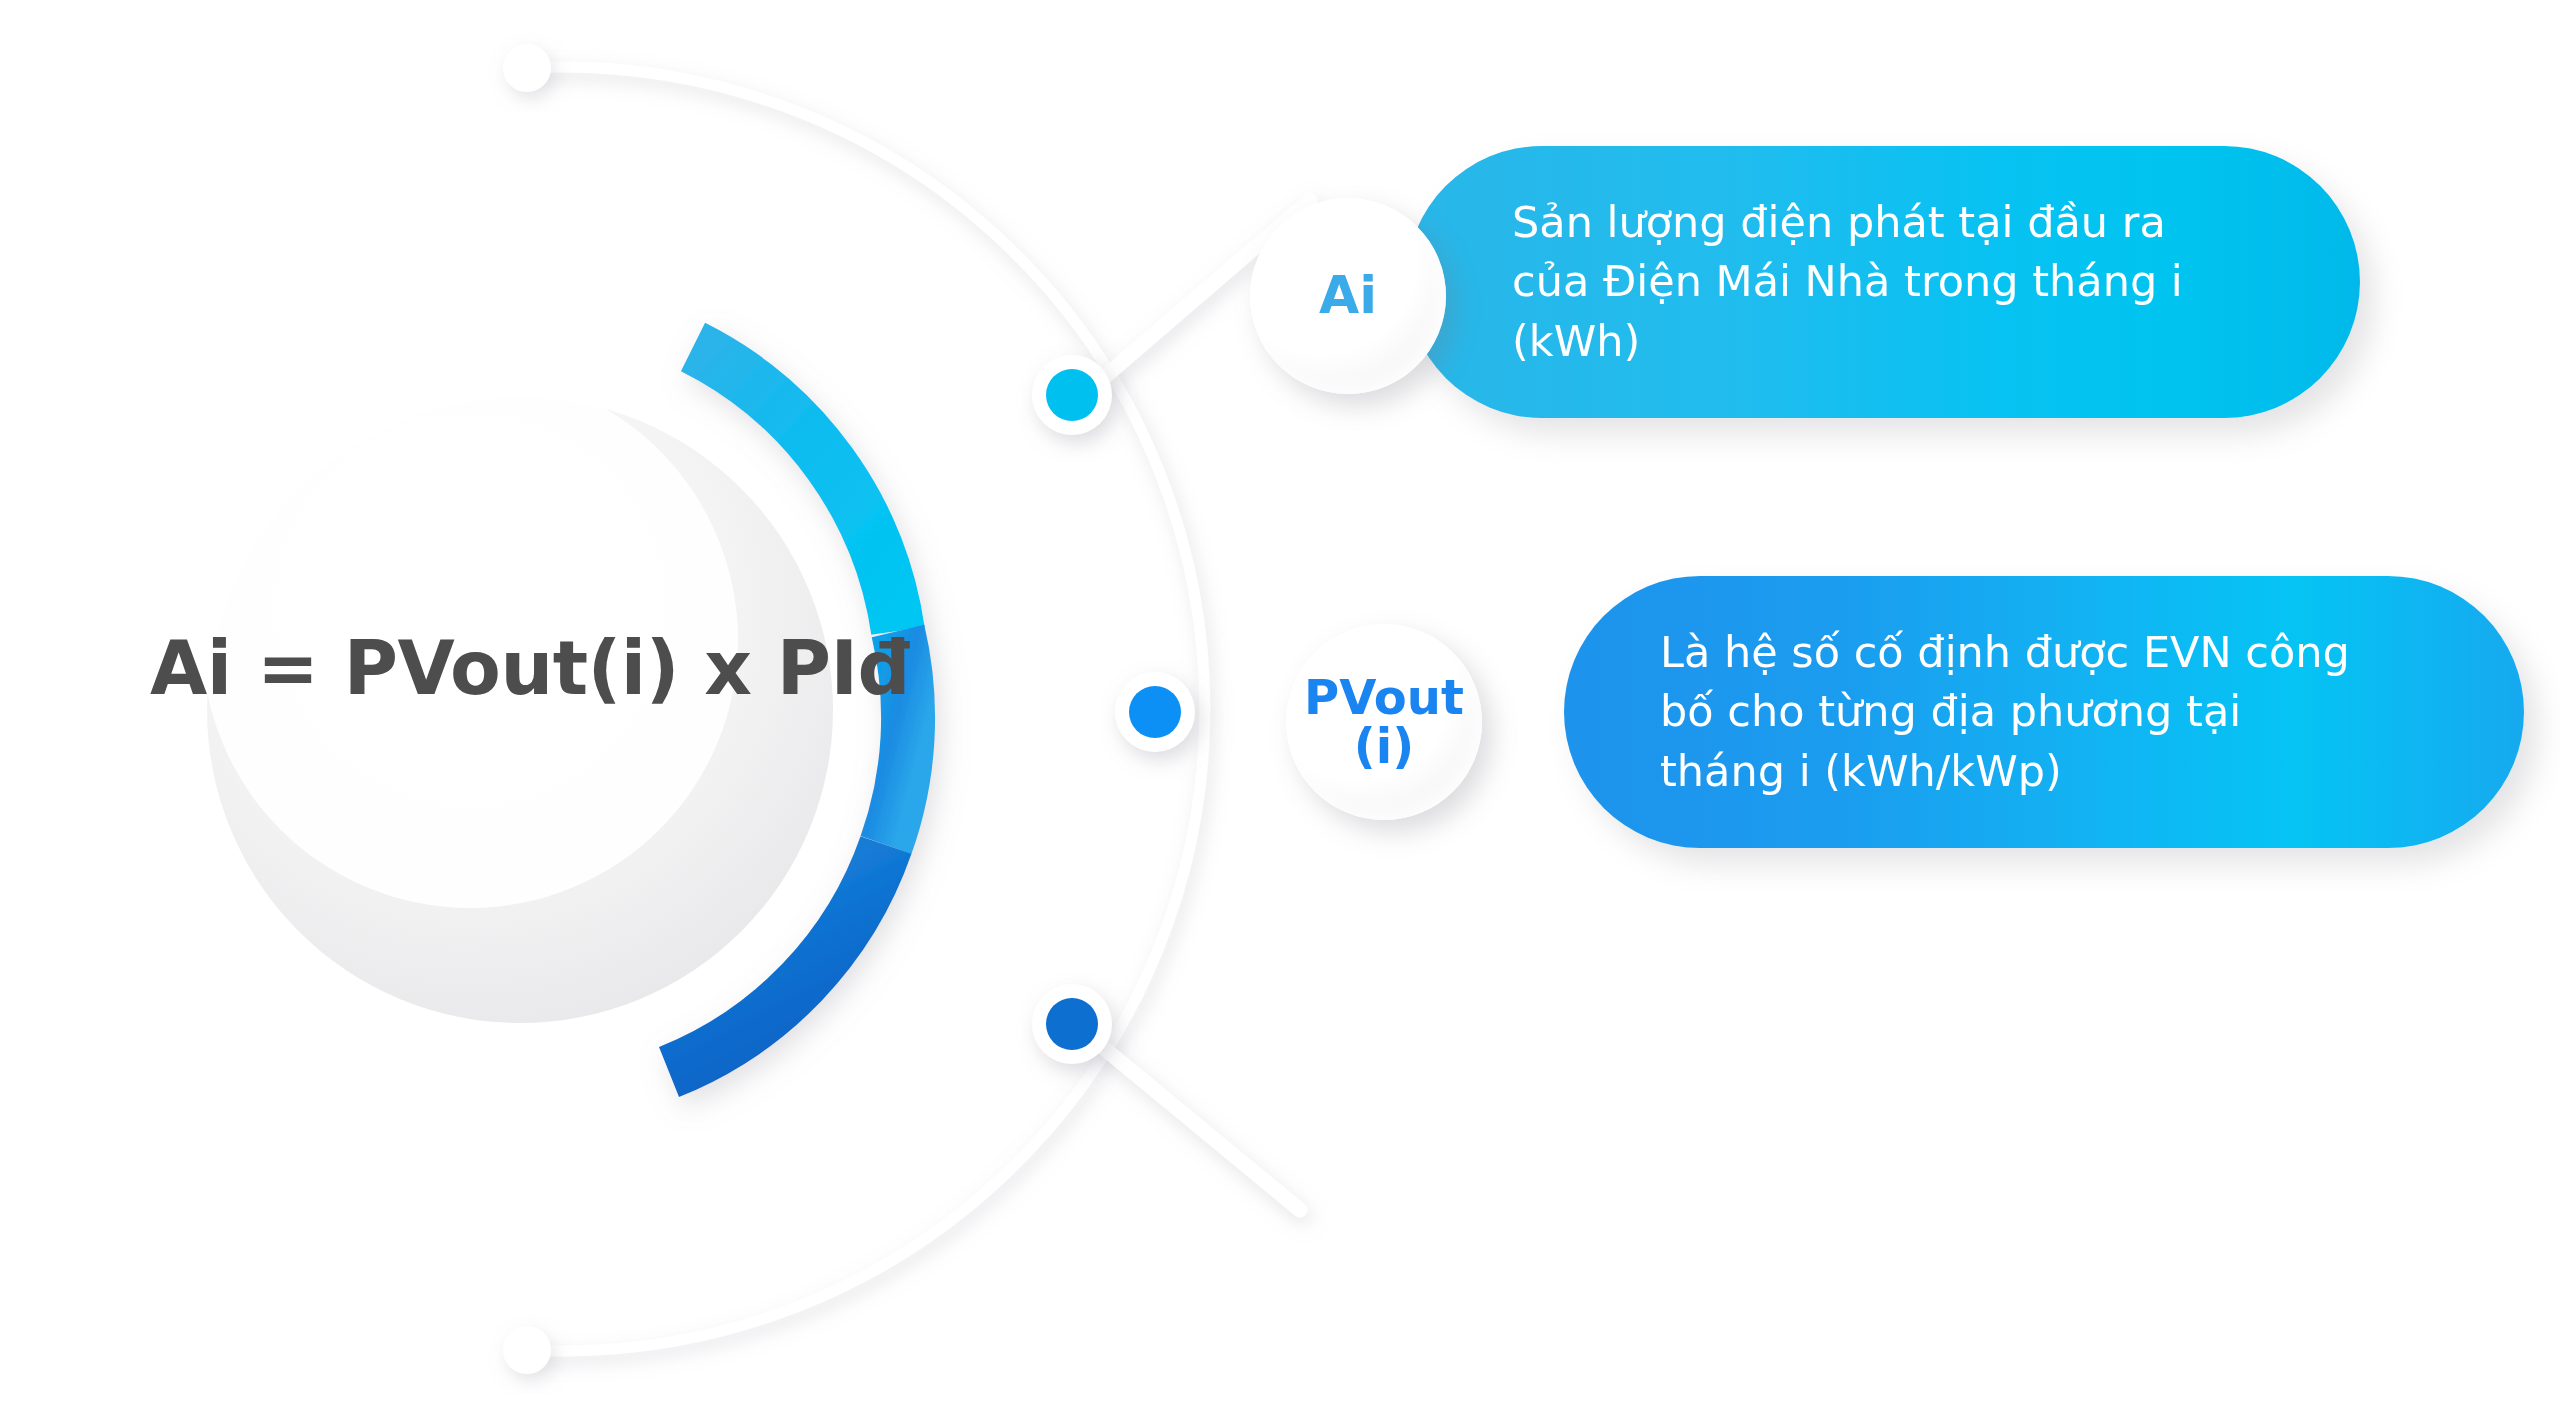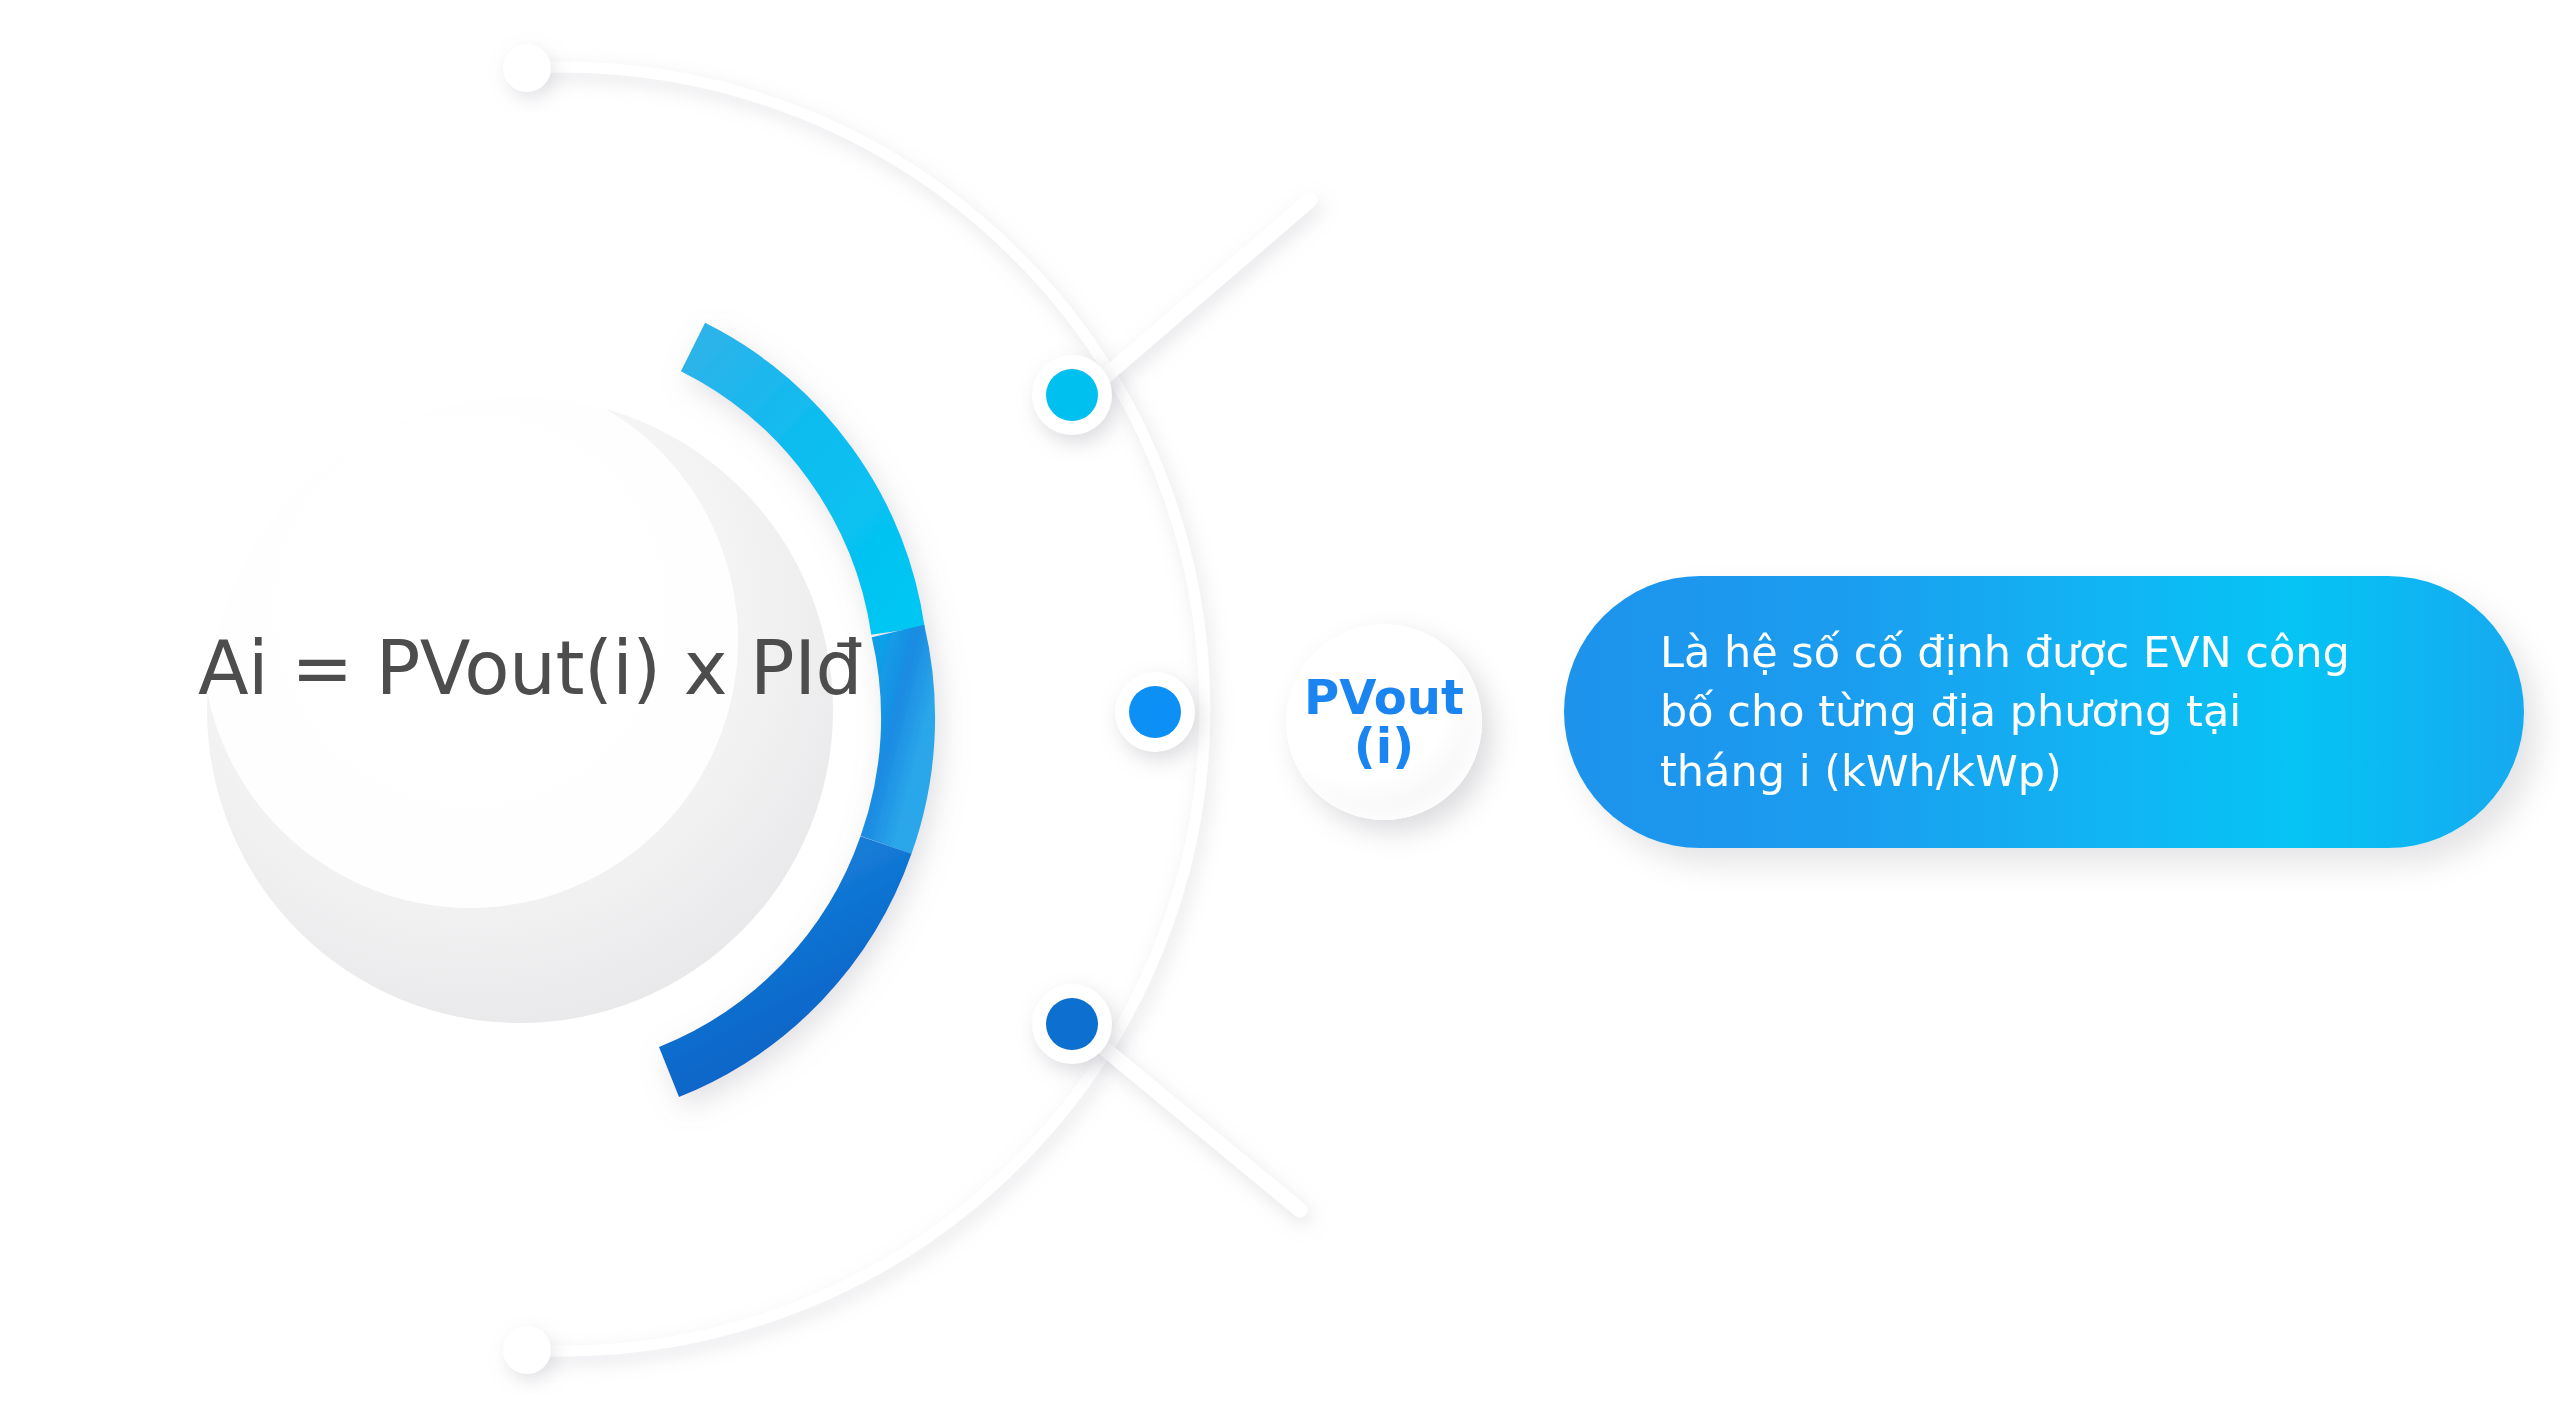--- a/index.html
+++ b/index.html
@@ -34,21 +34,21 @@
   }
 
   
   .formula {
     position: absolute;
     left: 150px;
     top: 628px;
     width: 760px;
     text-align: center;
     font-size: 74px;
-    font-weight: 400;
+    font-weight: 700;
     color: #4d4d4d;
     letter-spacing: -0.5px;
     line-height: 1.1;
     white-space: nowrap;
   }
 
   
   .row {
     position: absolute;
     left: 0;
@@ -208,20 +208,30 @@
     </g>
 
     <g filter="url(#dotShadow)">
       <circle cx="1072" cy="1024" r="40" fill="#ffffff"></circle>
       <circle cx="1072" cy="1024" r="26" fill="#0b6fd0"></circle>
     </g>
   </svg>
 
   <div class="formula">Ai = PVout(i) x PIđ</div>
 
+  <div class="row" id="row-0">
+    <div class="card" id="card-0">
+      <div class="card-text">Sản lượng điện phát tại đầu ra
+của Điện Mái Nhà trong tháng i
+(kWh)</div>
+    </div>
+    <div class="badge" id="badge-0">
+      <span>Ai</span>
+    </div>
+  </div>
 
   <div class="row" id="row-1">
     <div class="card" id="card-1">
       <div class="card-text">Là hệ số cố định được EVN công
 bố cho từng địa phương tại
 tháng i (kWh/kWp)</div>
     </div>
     <div class="badge" id="badge-1">
       <span style="white-space:pre-line">PVout
 (i)</span>

